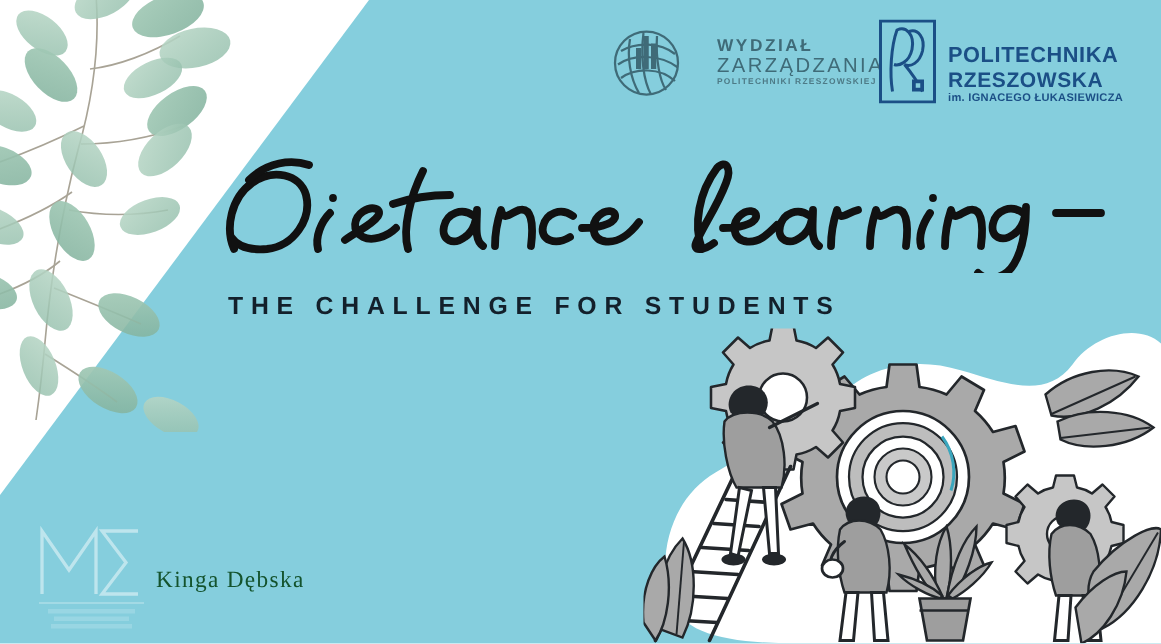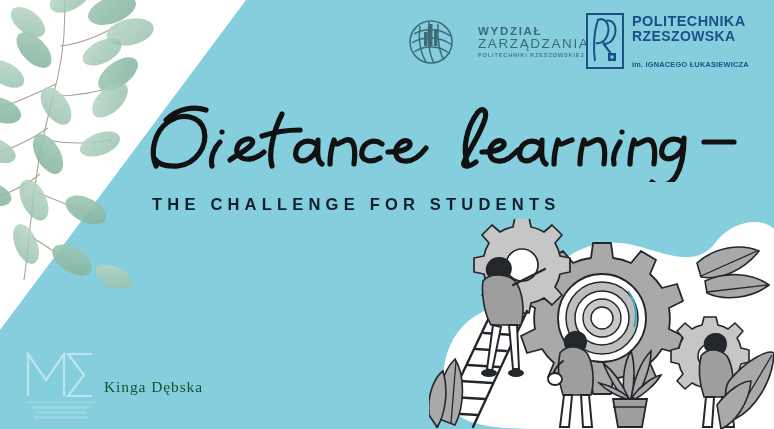--- a/index.html
+++ b/index.html
@@ -82,21 +82,21 @@
     display: block;
     margin-top: 1.5px;
     color: #4d7a86;
   }
 
   .logo-pr {
     position: absolute;
     left: 586px;
     top: 5px;
     display: flex;
-    align-items: center;
+    align-items: flex-end;
     gap: 8px;
   }
   .logo-pr-text {
     color: #1b4f86;
     line-height: 1.05;
   }
   .pr-l1 {
     font-size: 14.5px;
     font-weight: bold;
     letter-spacing: 0.4px;
@@ -106,21 +106,21 @@
     font-size: 14px;
     font-weight: bold;
     letter-spacing: 0.4px;
     display: block;
   }
   .pr-l3 {
     font-size: 7.4px;
     font-weight: bold;
     letter-spacing: 0.2px;
     display: block;
-    margin-top: 17px;
+    margin-top: 1px;
   }
 
   
   .headline {
     position: absolute;
     left: 148px;
     top: 104px;
     width: 600px;
     height: 78px;
     z-index: 7;

